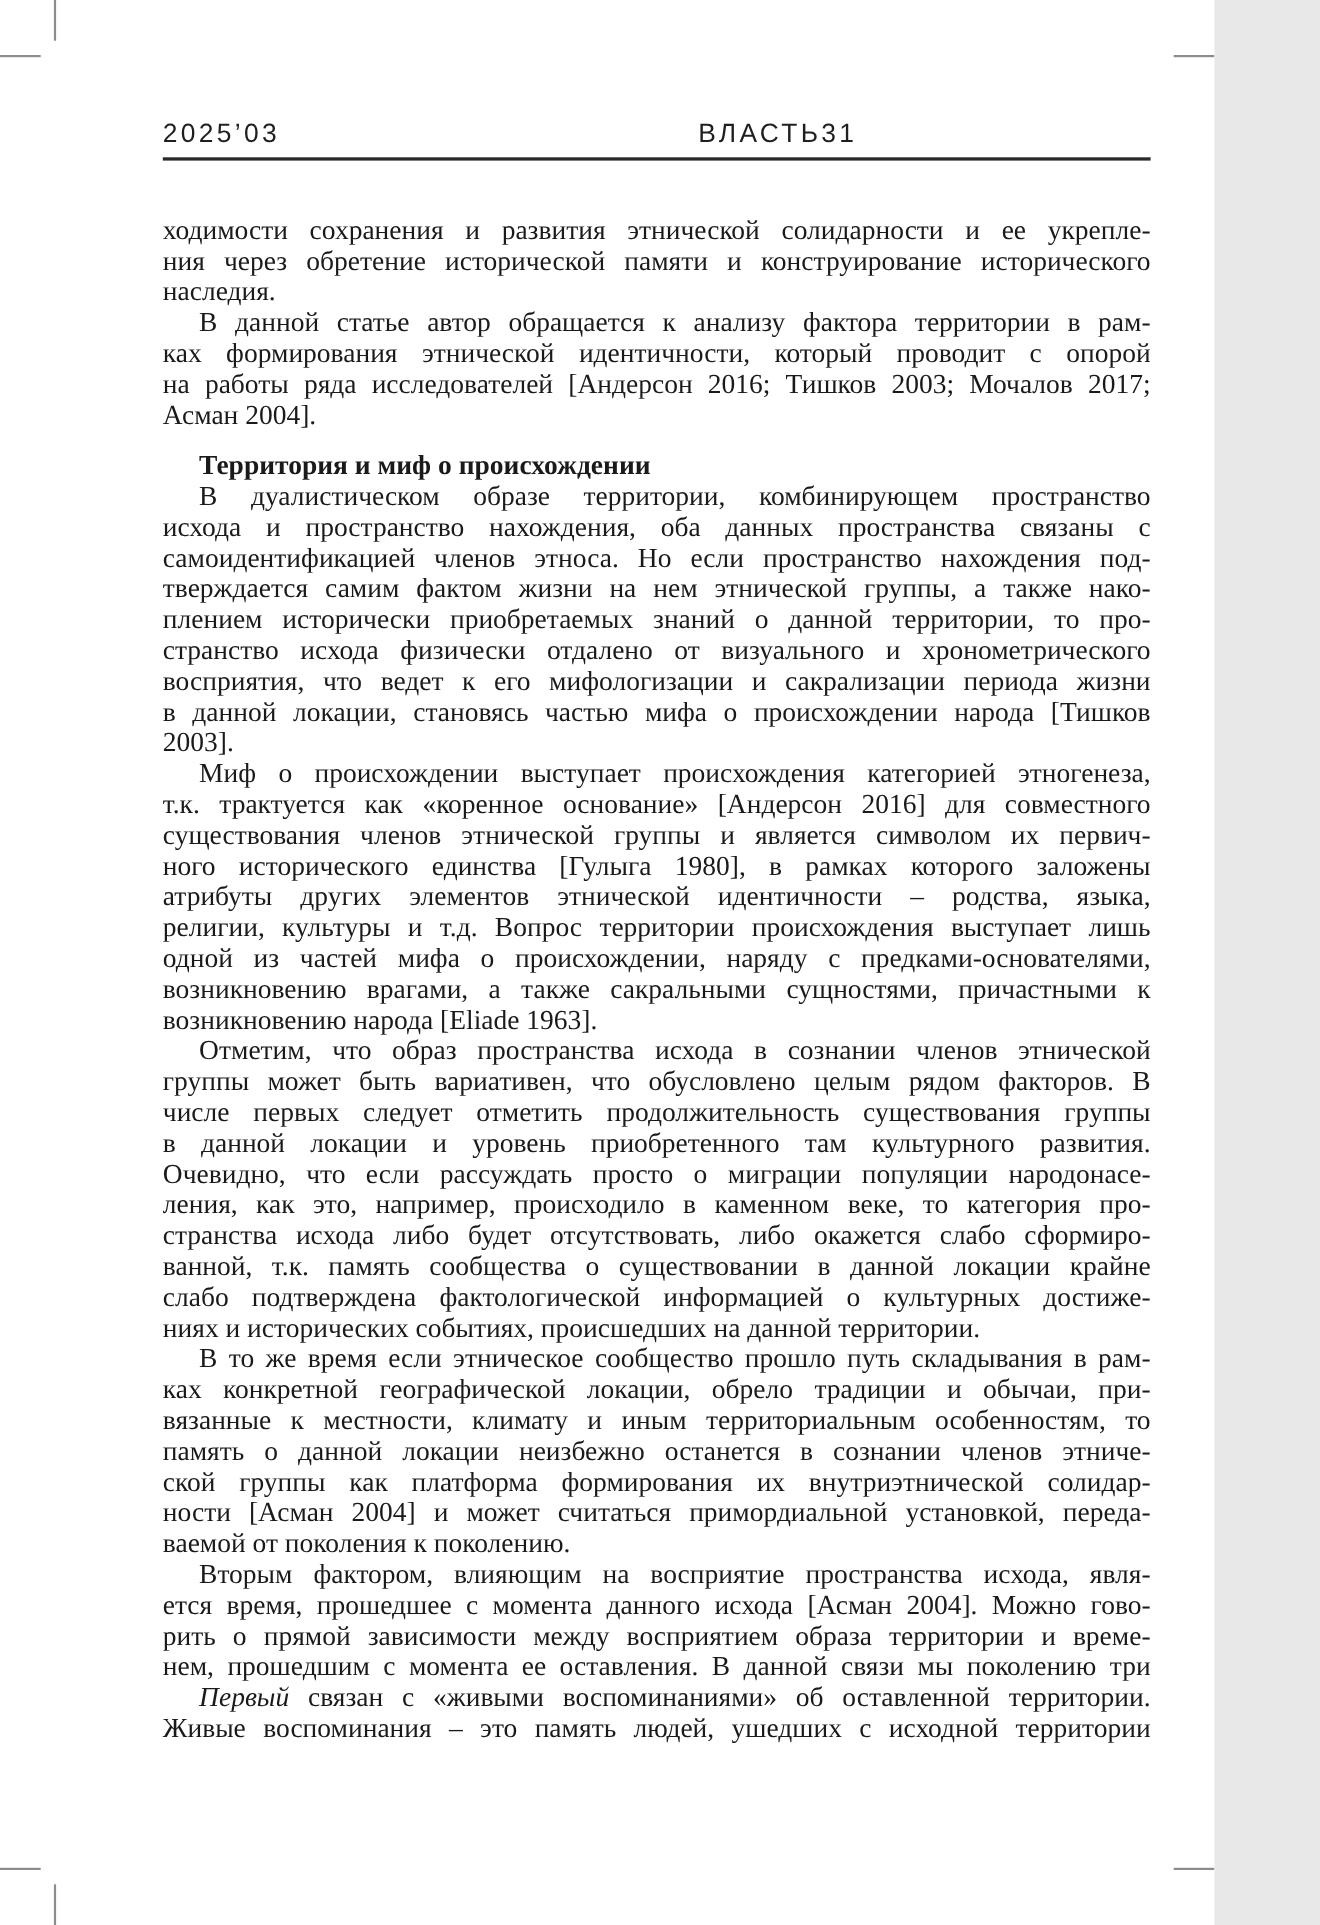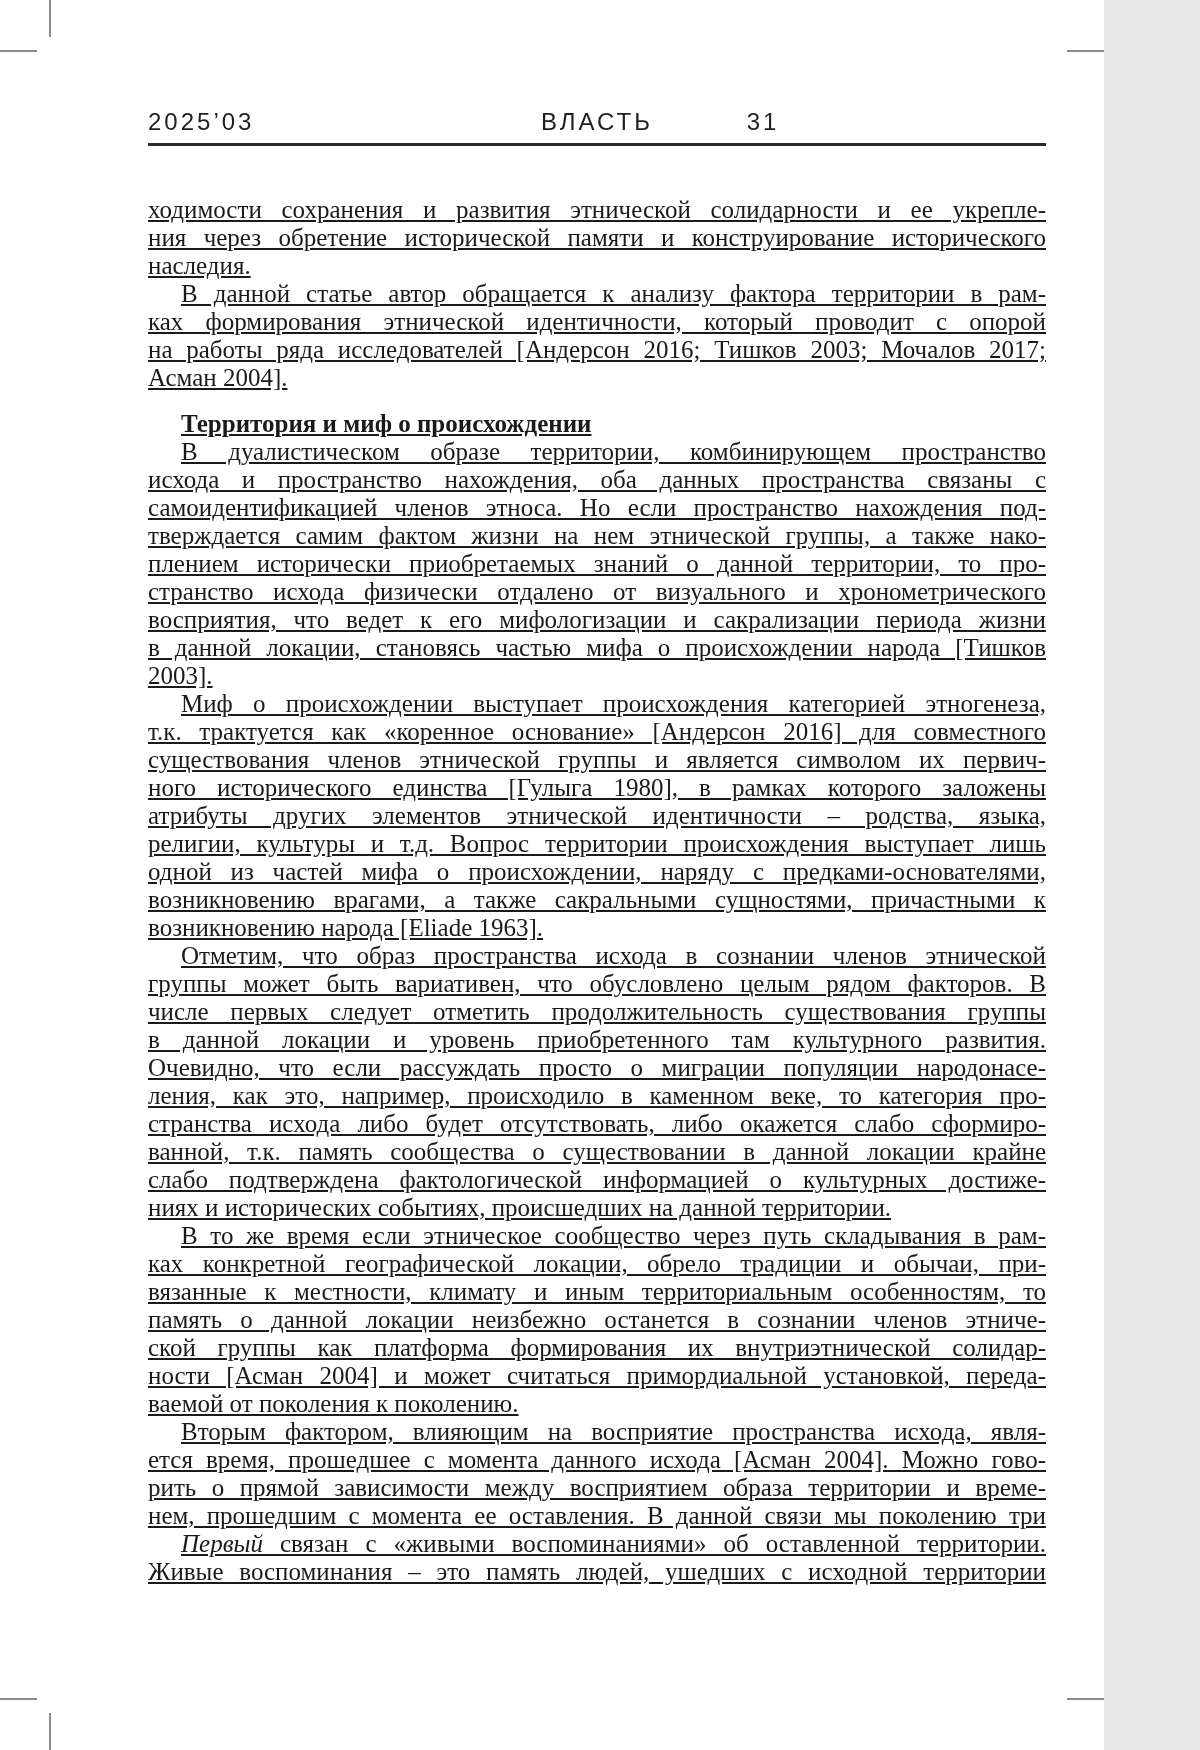--- a/index.html
+++ b/index.html
@@ -32,33 +32,33 @@
   .running-head{
     display:flex;
     align-items:baseline;
     font-family:"Liberation Sans", sans-serif;
     font-size:24px;
     letter-spacing:3px;
     color:#1f1f1f;
     height:34px;
   }
   .running-head .left{flex:1;text-align:left;}
-  .running-head .center{flex:1;text-align:center;}
+  .running-head .center{flex:1;text-align:right;}
   .running-head .right{flex:1;text-align:left;}
   .head-rule{
     margin-top:1px;
     height:3px;
     background:#2a2a2a;
   }
   .body-text{
     margin-top:50px;
     font-size:25px;
     line-height:28px;
   }
-  .para{margin:0;text-decoration:underline;}
+  .para{margin:0;}
   .para.indent .line:first-child{text-indent:33px;}
   .line{white-space:normal;}
   .line.just{text-align:justify;text-align-last:justify;}
   .para.heading{
     font-weight:bold;
     margin-top:18px;
   }
   .para i{font-style:italic;}
 </style>
 </head>
@@ -127,21 +127,21 @@
           <div class="line just">числе первых следует отметить продолжительность существования группы</div>
           <div class="line just">в данной локации и уровень приобретенного там культурного развития.</div>
           <div class="line just">Очевидно, что если рассуждать просто о миграции популяции народонасе-</div>
           <div class="line just">ления, как это, например, происходило в каменном веке, то категория про-</div>
           <div class="line just">странства исхода либо будет отсутствовать, либо окажется слабо сформиро-</div>
           <div class="line just">ванной, т.к. память сообщества о существовании в данной локации крайне</div>
           <div class="line just">слабо подтверждена фактологической информацией о культурных достиже-</div>
           <div class="line">ниях и исторических событиях, происшедших на данной территории.</div>
         </div>
         <div class="para indent">
-          <div class="line just">В то же время если этническое сообщество через путь складывания в рам-</div>
+          <div class="line just">В то же время если этническое сообщество прошло путь складывания в рам-</div>
           <div class="line just">ках конкретной географической локации, обрело традиции и обычаи, при-</div>
           <div class="line just">вязанные к местности, климату и иным территориальным особенностям, то</div>
           <div class="line just">память о данной локации неизбежно останется в сознании членов этниче-</div>
           <div class="line just">ской группы как платформа формирования их внутриэтнической солидар-</div>
           <div class="line just">ности [Асман 2004] и может считаться примордиальной установкой, переда-</div>
           <div class="line">ваемой от поколения к поколению.</div>
         </div>
         <div class="para indent">
           <div class="line just">Вторым фактором, влияющим на восприятие пространства исхода, явля-</div>
           <div class="line just">ется время, прошедшее с момента данного исхода [Асман 2004]. Можно гово-</div>

